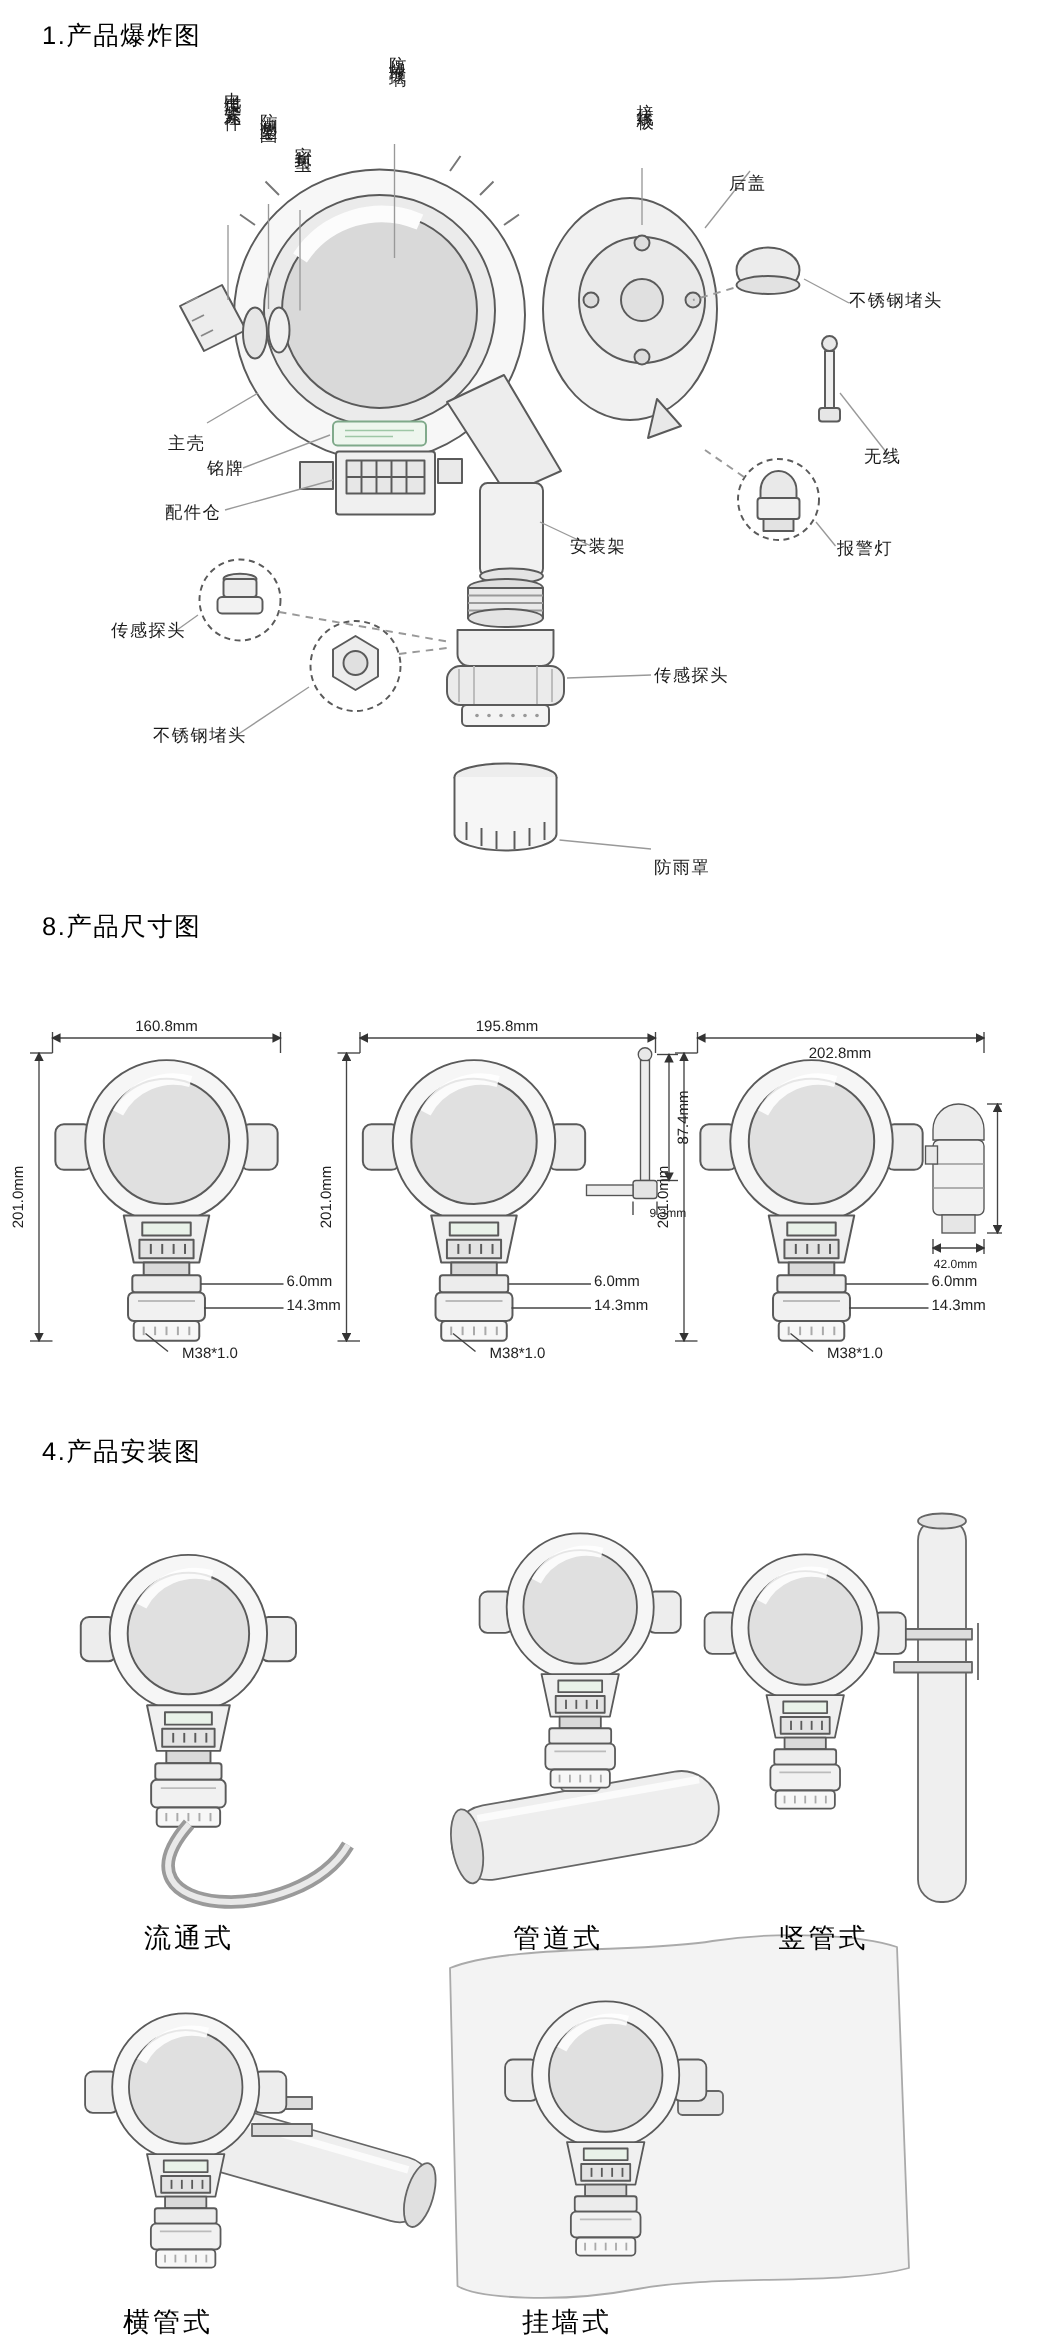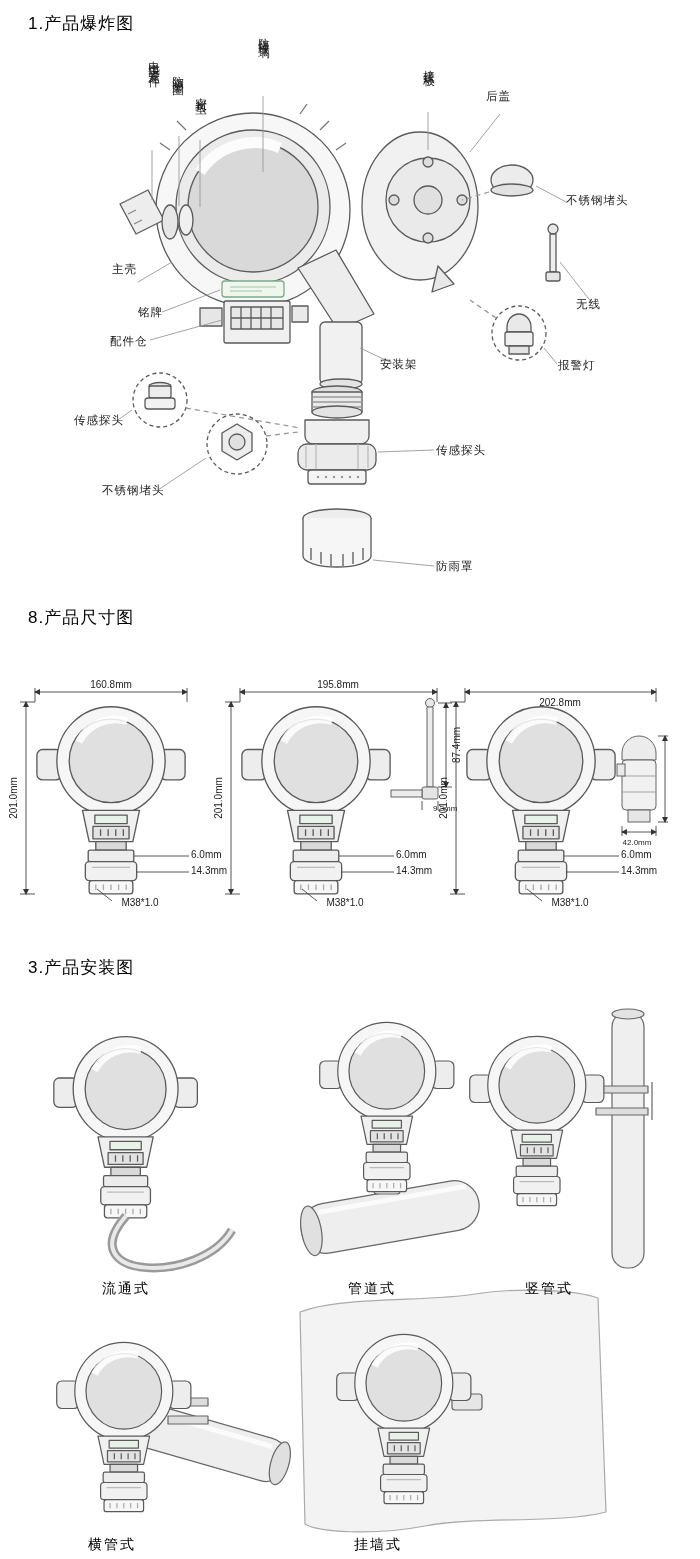--- a/index.html
+++ b/index.html
@@ -8,21 +8,21 @@
   .layer{position:absolute;left:0;top:0;}
   .t{position:absolute;font-size:17px;color:#000;white-space:nowrap;letter-spacing:1px;}
   .lbl{position:absolute;font-size:11.5px;color:#1a1a1a;white-space:nowrap;letter-spacing:1px;}
   .lbl.v{writing-mode:vertical-rl;text-orientation:upright;letter-spacing:3px;}
   .dim{position:absolute;font-size:10px;color:#222;white-space:nowrap;}
   .dim.c{transform:translateX(-50%);}
   .dim.s{font-size:8px;margin-left:29px;}
   .vdim{position:absolute;font-size:10px;color:#222;white-space:nowrap;
         transform:translate(-50%,-50%) rotate(-90deg);}
   .vdim.s{font-size:8px;}
-  .cap{position:absolute;font-size:14px;color:#000;white-space:nowrap;letter-spacing:2px;transform:translateX(-50%);}
+  .cap{position:absolute;font-size:18px;color:#000;white-space:nowrap;letter-spacing:2px;transform:translateX(-50%);}
 </style>
 </head>
 <body>
 
 <div class="page">
 
   <svg class="layer" width="700" height="1559" viewBox="0 0 700 1559">
     <defs>
       <marker id="arr" viewBox="0 0 10 10" refX="8.5" refY="5" markerWidth="7" markerHeight="7" orient="auto-start-reverse">
         <path d="M0 0 L10 5 L0 10 Z" fill="#333"></path>
@@ -263,32 +263,32 @@
   </svg>
 
   <div class="t" style="left:28px;top:12px">1.产品爆炸图</div>
 
   <div class="lbl v" style="left:146px;top:52px">电缆压紧元件</div>
   <div class="lbl v" style="left:170px;top:66px">防潮垫圈</div>
   <div class="lbl v" style="left:193px;top:88px">密封垫</div>
   <div class="lbl v" style="left:256px;top:28px">防爆玻璃</div>
   <div class="lbl v" style="left:421px;top:60px">接线板</div>
 
-  <div class="lbl" style="left:486px;top:89px">后盖</div>
+  <div class="lbl" style="left:486px;top:115px">后盖</div>
   <div class="lbl" style="left:566px;top:193px">不锈钢堵头</div>
   <div class="lbl" style="left:576px;top:297px">无线</div>
   <div class="lbl" style="left:558px;top:358px">报警灯</div>
-  <div class="lbl" style="left:112px;top:262px">主壳</div>
+  <div class="lbl" style="left:112px;top:288px">主壳</div>
   <div class="lbl" style="left:138px;top:305px">铭牌</div>
   <div class="lbl" style="left:110px;top:334px">配件仓</div>
   <div class="lbl" style="left:380px;top:357px">安装架</div>
   <div class="lbl" style="left:74px;top:413px">传感探头</div>
   <div class="lbl" style="left:102px;top:483px">不锈钢堵头</div>
   <div class="lbl" style="left:436px;top:443px">传感探头</div>
-  <div class="lbl" style="left:436px;top:559px">防雨罩</div>
+  <div class="lbl" style="left:436px;top:571px">防雨罩</div>
 
   <div class="t" style="left:28px;top:606px">8.产品尺寸图</div>
 
   <div class="dim c" style="left:111px;top:679px">160.8mm</div>
   <div class="vdim" style="left:13px;top:798px">201.0mm</div>
   <div class="dim" style="left:191px;top:849px">6.0mm</div>
   <div class="dim" style="left:191px;top:865px">14.3mm</div>
   <div class="dim c" style="left:140px;top:897px">M38*1.0</div>
 
   <div class="dim c" style="left:338px;top:679px">195.8mm</div>
@@ -300,21 +300,21 @@
   <div class="dim c" style="left:345px;top:897px">M38*1.0</div>
 
   <div class="dim c" style="left:560px;top:697px">202.8mm</div>
   <div class="vdim" style="left:443px;top:798px">201.0mm</div>
   <div class="vdim s" style="left:676px;top:779px">102.0mm</div>
   <div class="dim s c" style="left:608px;top:838px">42.0mm</div>
   <div class="dim" style="left:621px;top:849px">6.0mm</div>
   <div class="dim" style="left:621px;top:865px">14.3mm</div>
   <div class="dim c" style="left:570px;top:897px">M38*1.0</div>
 
-  <div class="t" style="left:28px;top:956px">3.产品安装图</div>
+  <div class="t" style="left:28px;top:956px">4.产品安装图</div>
 
   <div class="cap" style="left:126px;top:1280px">流通式</div>
   <div class="cap" style="left:372px;top:1280px">管道式</div>
   <div class="cap" style="left:549px;top:1280px">竖管式</div>
   <div class="cap" style="left:112px;top:1536px">横管式</div>
   <div class="cap" style="left:378px;top:1536px">挂墙式</div>
 
 </div>
 
 </body></html>

